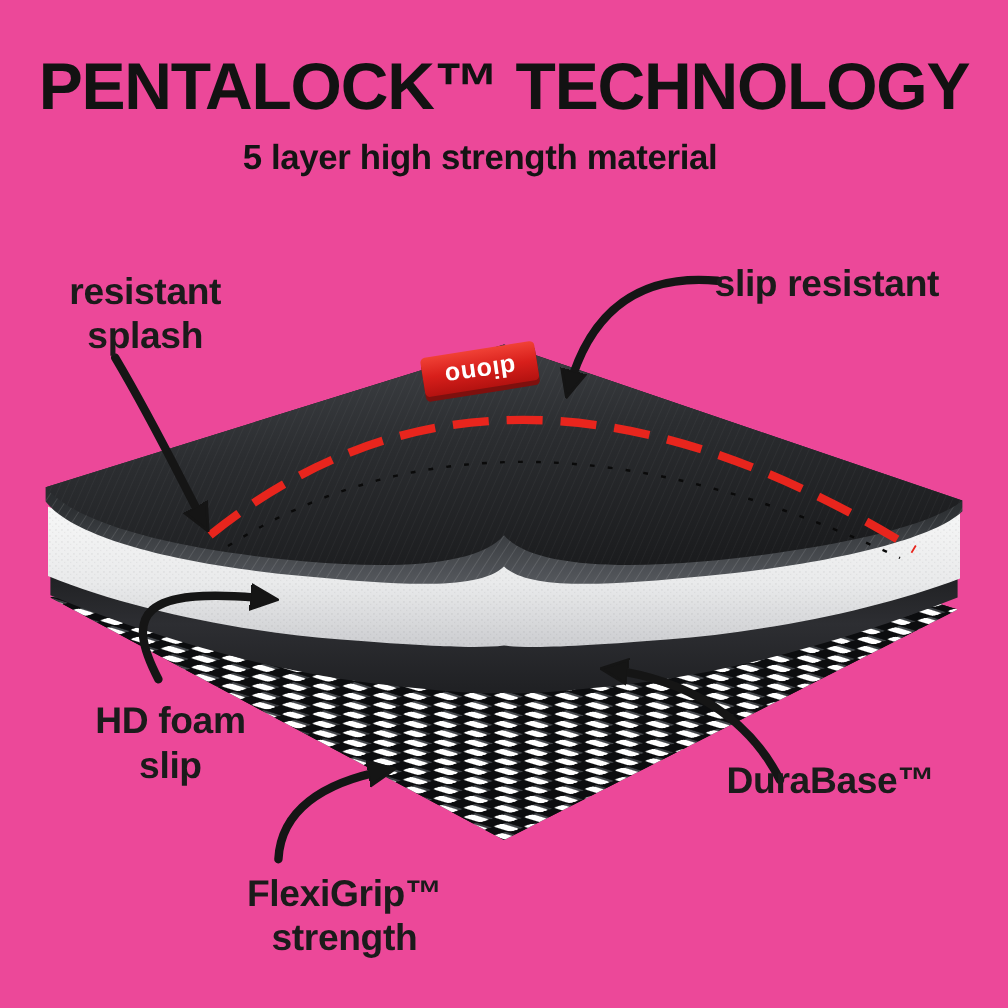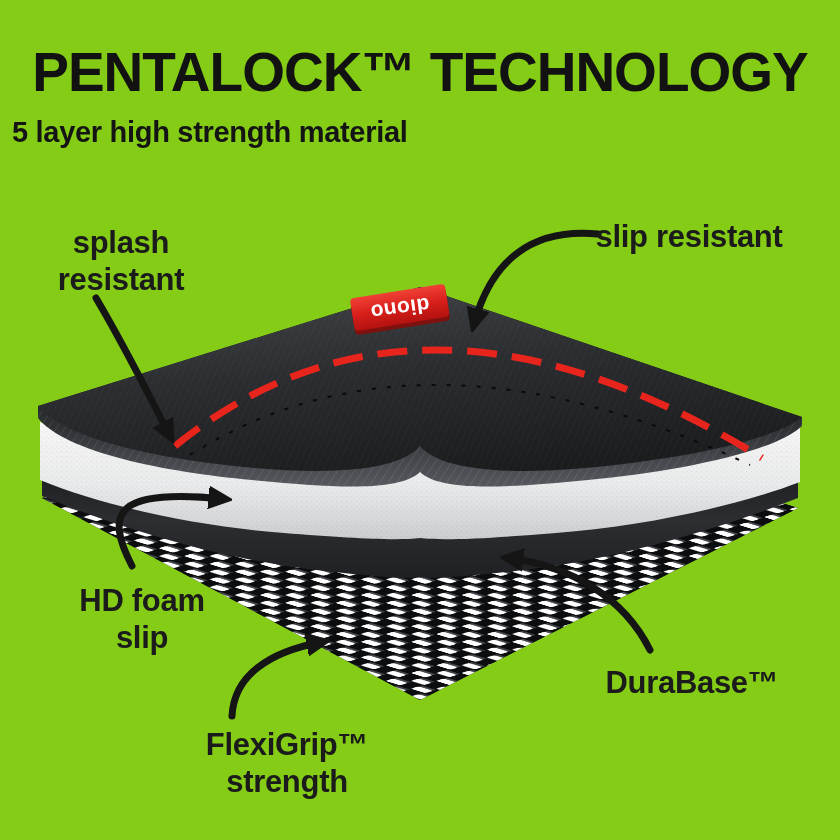--- a/index.html
+++ b/index.html
@@ -1,25 +1,25 @@
 <!DOCTYPE html>
 <html><head>
 <meta charset="utf-8">
 <style>
   html,body{margin:0;padding:0;background:#ffffff;}
   .stage{
-    position:relative;width:840px;height:840px;background:#84cc16;
+    position:relative;width:840px;height:840px;background:#ec4899;
     font-family:"Liberation Sans",sans-serif;overflow:hidden;
   }
   .title{
     position:absolute;left:0;top:44px;width:840px;text-align:center;
     font-size:55px;font-weight:800;letter-spacing:-1px;color:#121212;line-height:1.05;
   }
   .subtitle{
-    position:absolute;left:12px;top:116px;width:800px;
+    position:absolute;left:0;top:116px;width:800px;text-align:center;
     font-size:29px;font-weight:700;letter-spacing:-0.3px;color:#141414;
   }
   .diagram-svg{position:absolute;left:0;top:0;}
   .lbl{
     position:absolute;transform:translateX(-50%);text-align:center;
     font-size:31px;font-weight:700;line-height:1.2;letter-spacing:-0.3px;color:#1b1b1b;
     white-space:nowrap;
   }
 </style>
 </head>
@@ -132,34 +132,34 @@
     <g fill="none" stroke="#151515" stroke-width="7" stroke-linecap="round">
       <path d="M 96 298 C 128 352 150 398 170 436" marker-end="url(#ah)"></path>
       <path d="M 598 234 C 534 228 492 258 474 324" marker-end="url(#ah)"></path>
       <path d="M 132 566 C 104 512 116 488 224 499" marker-end="url(#ah)"></path>
       <path d="M 650 650 C 624 598 572 566 508 558" marker-end="url(#ah)"></path>
       <path d="M 232 716 C 234 676 268 652 322 642" marker-end="url(#ah)"></path>
     </g>
   </svg>
 
   <div class="lbl" style="left:121px;top:224px">
+    <div>resistant</div>
     <div>splash</div>
-    <div>resistant</div>
   </div>
 
   <div class="lbl" style="left:689px;top:218px">
     <div>slip resistant</div>
   </div>
 
   <div class="lbl" style="left:142px;top:582px">
     <div>HD foam</div>
     <div>slip</div>
   </div>
 
-  <div class="lbl" style="left:692px;top:664px">
+  <div class="lbl" style="left:692px;top:632px">
     <div>DuraBase™</div>
   </div>
 
   <div class="lbl" style="left:287px;top:726px">
     <div>FlexiGrip™</div>
     <div>strength</div>
   </div>
 
 </div>
 

